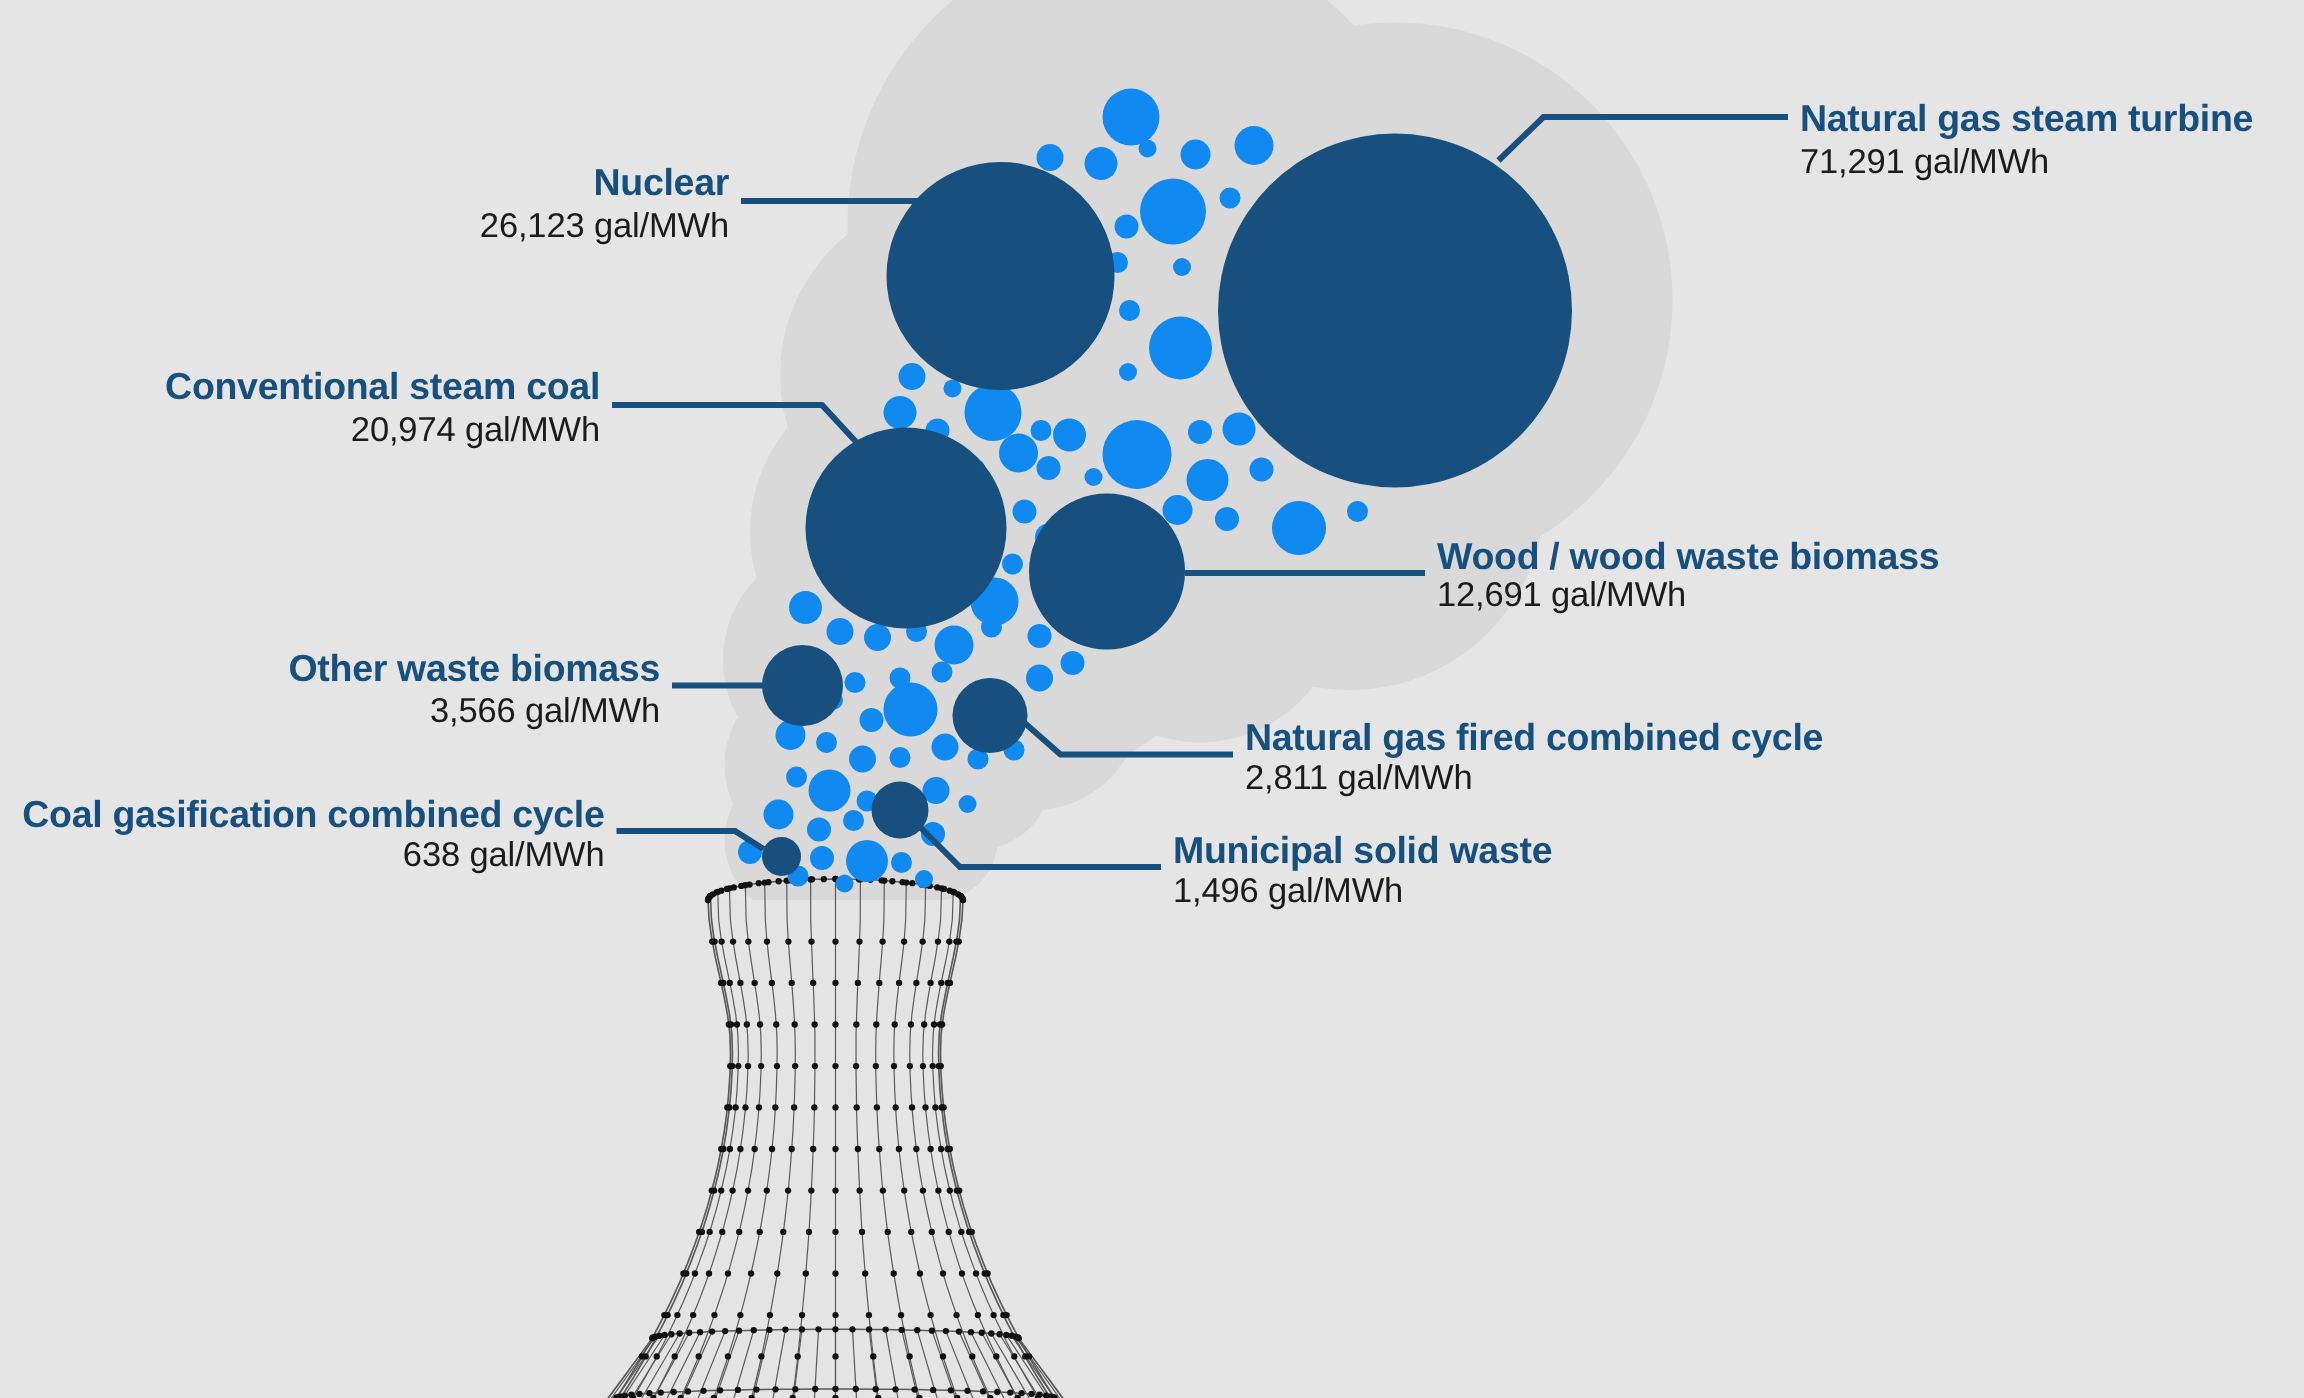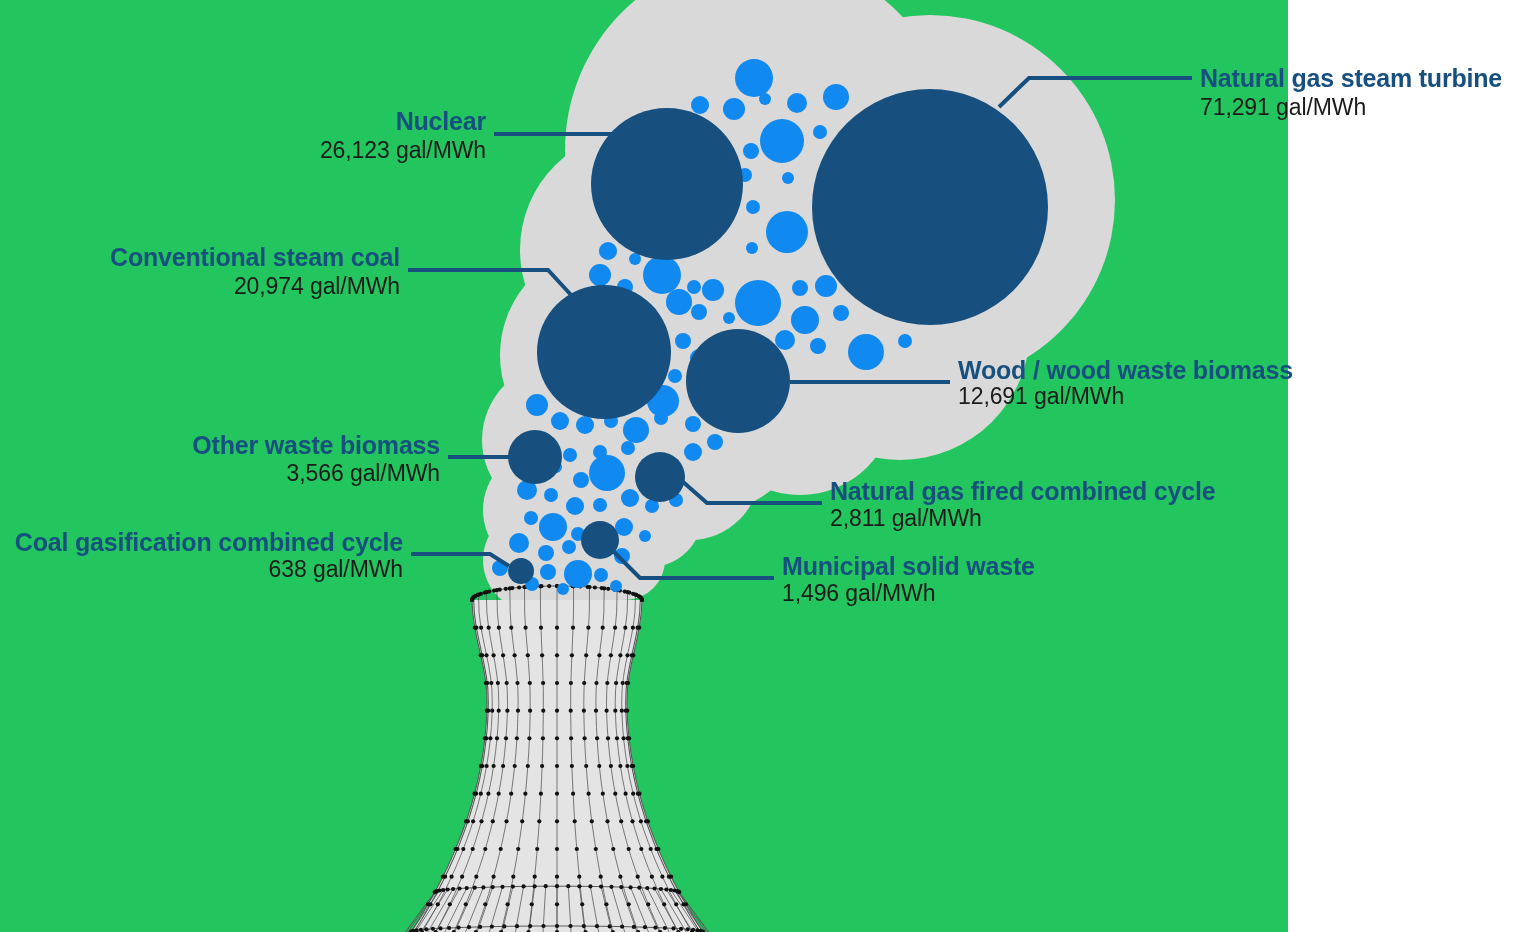--- a/index.html
+++ b/index.html
@@ -8,23 +8,23 @@
     background: #ffffff;
   }
   body {
     width: 1536px;
     height: 932px;
     overflow: hidden;
     font-family: "Liberation Sans", sans-serif;
   }
   #stage {
     position: relative;
-    width: 1288px;
+    width: 1536px;
     height: 932px;
-    background: #22c55e;
+    background: #e5e5e5;
     text-align: center;
   }
   #figure {
     position: absolute;
     left: 0;
     top: 0;
     width: 1536px;
     height: 932px;
     display: block;
   }

